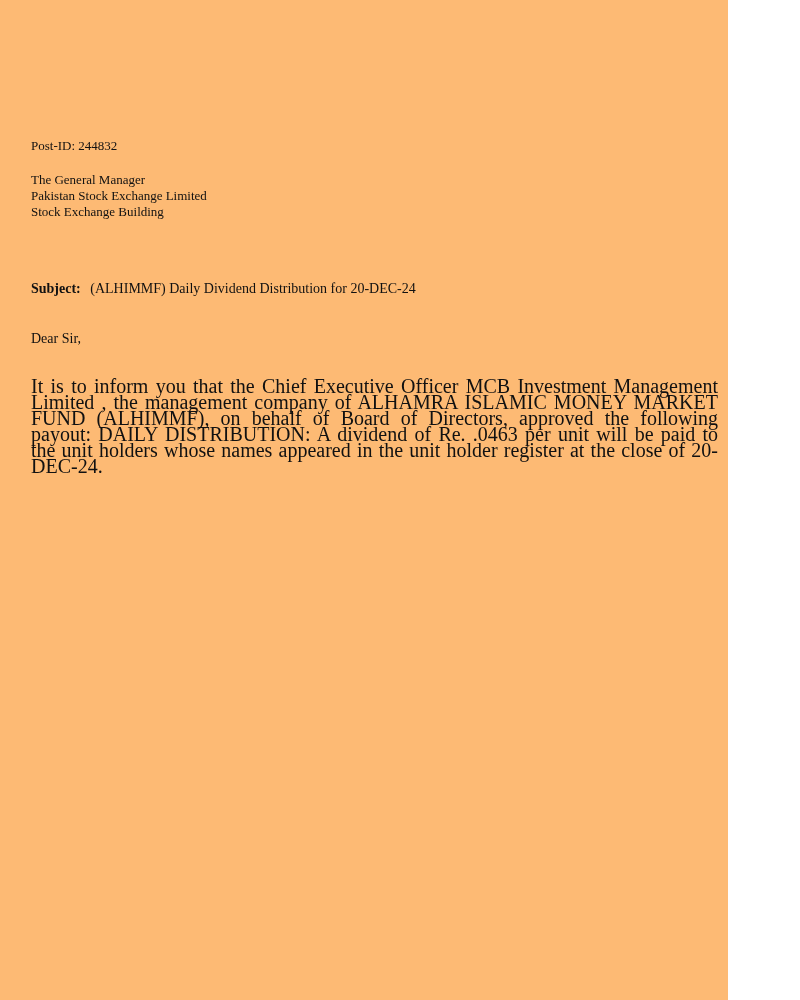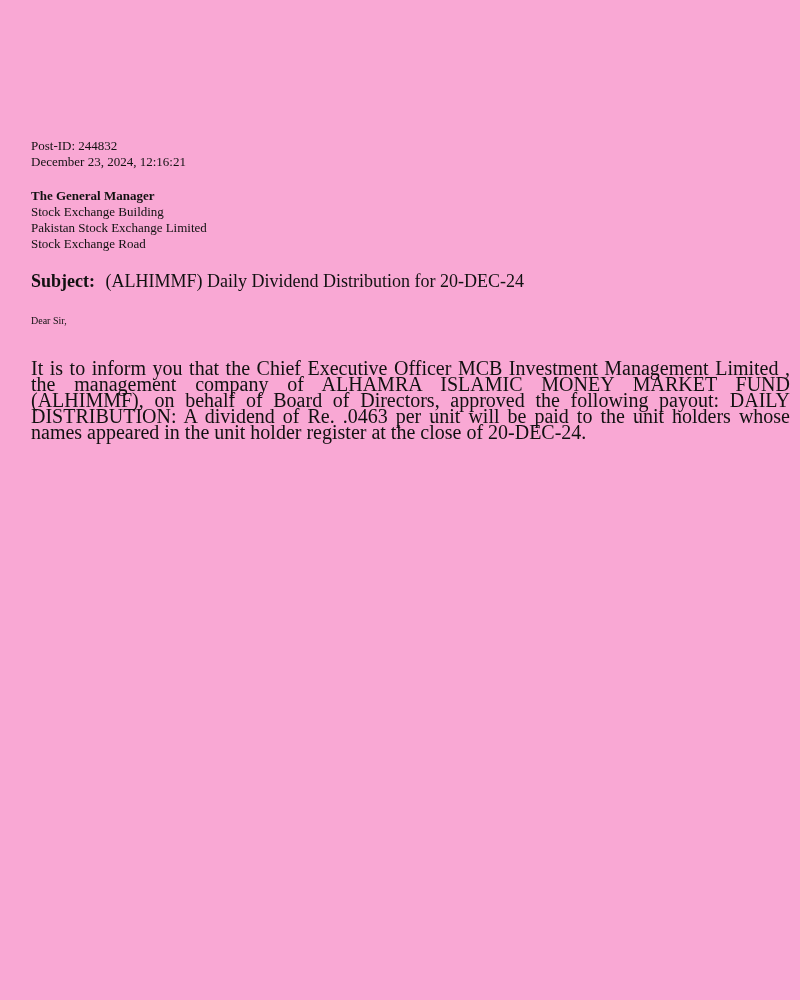--- a/index.html
+++ b/index.html
@@ -3,54 +3,54 @@
   <meta charset="utf-8">
   <style>
     * { margin: 0; padding: 0; box-sizing: border-box; }
     html, body {
       background: #ffffff;
       font-family: "Liberation Serif", "DejaVu Serif", serif;
       color: #111111;
     }
     .page {
       position: relative;
-      width: 800px;
+      width: 728px;
       height: 1000px;
-      background: #f9a8d4;
+      background: #fdba74;
       overflow: hidden;
     }
     .content {
       padding: 138px 10px 0 31px;
     }
     .meta-block {
       font-size: 13px;
       line-height: 16px;
     }
     .recipient-block {
       margin-top: 18px;
       font-size: 13px;
       line-height: 16px;
     }
     .recipient-name {
-      font-weight: bold;
+      font-weight: normal;
     }
     .subject-line {
-      margin-top: 21px;
-      font-size: 18px;
+      margin-top: 60px;
+      font-size: 14px;
       line-height: 17px;
     }
     .subject-label {
       font-weight: bold;
     }
     .subject-text {
       margin-left: 6px;
     }
     .salutation {
-      margin-top: 22px;
-      font-size: 10px;
+      margin-top: 33px;
+      font-size: 14px;
       line-height: 17px;
     }
     .body-paragraph {
       margin-top: 31px;
       font-size: 20px;
       line-height: 16px;
       text-align: justify;
     }
     .closing {
       margin-top: 48px;
@@ -59,28 +59,26 @@
     }
   </style>
 </head>
 <body>
 
 <div class="page">
   <div class="content">
 
     <div class="meta-block">
       <div>Post-ID: 244832</div>
-      <div>December 23, 2024, 12:16:21</div>
     </div>
 
     <div class="recipient-block">
       <div class="recipient-name">The General Manager</div>
+      <div>Pakistan Stock Exchange Limited</div>
       <div>Stock Exchange Building</div>
-      <div>Pakistan Stock Exchange Limited</div>
-      <div>Stock Exchange Road</div>
     </div>
 
     <div class="subject-line">
       <span class="subject-label">Subject:</span>
       <span class="subject-text">(ALHIMMF) Daily Dividend Distribution for 20-DEC-24</span>
     </div>
 
     <div class="salutation">Dear Sir,</div>
 
     <div class="body-paragraph">It is to inform you that the Chief Executive Officer MCB Investment Management Limited , the management company of ALHAMRA ISLAMIC MONEY MARKET FUND (ALHIMMF), on behalf of Board of Directors, approved the following payout: DAILY DISTRIBUTION: A dividend of Re. .0463 per unit will be paid to the unit holders whose names appeared in the unit holder register at the close of 20-DEC-24.</div>

